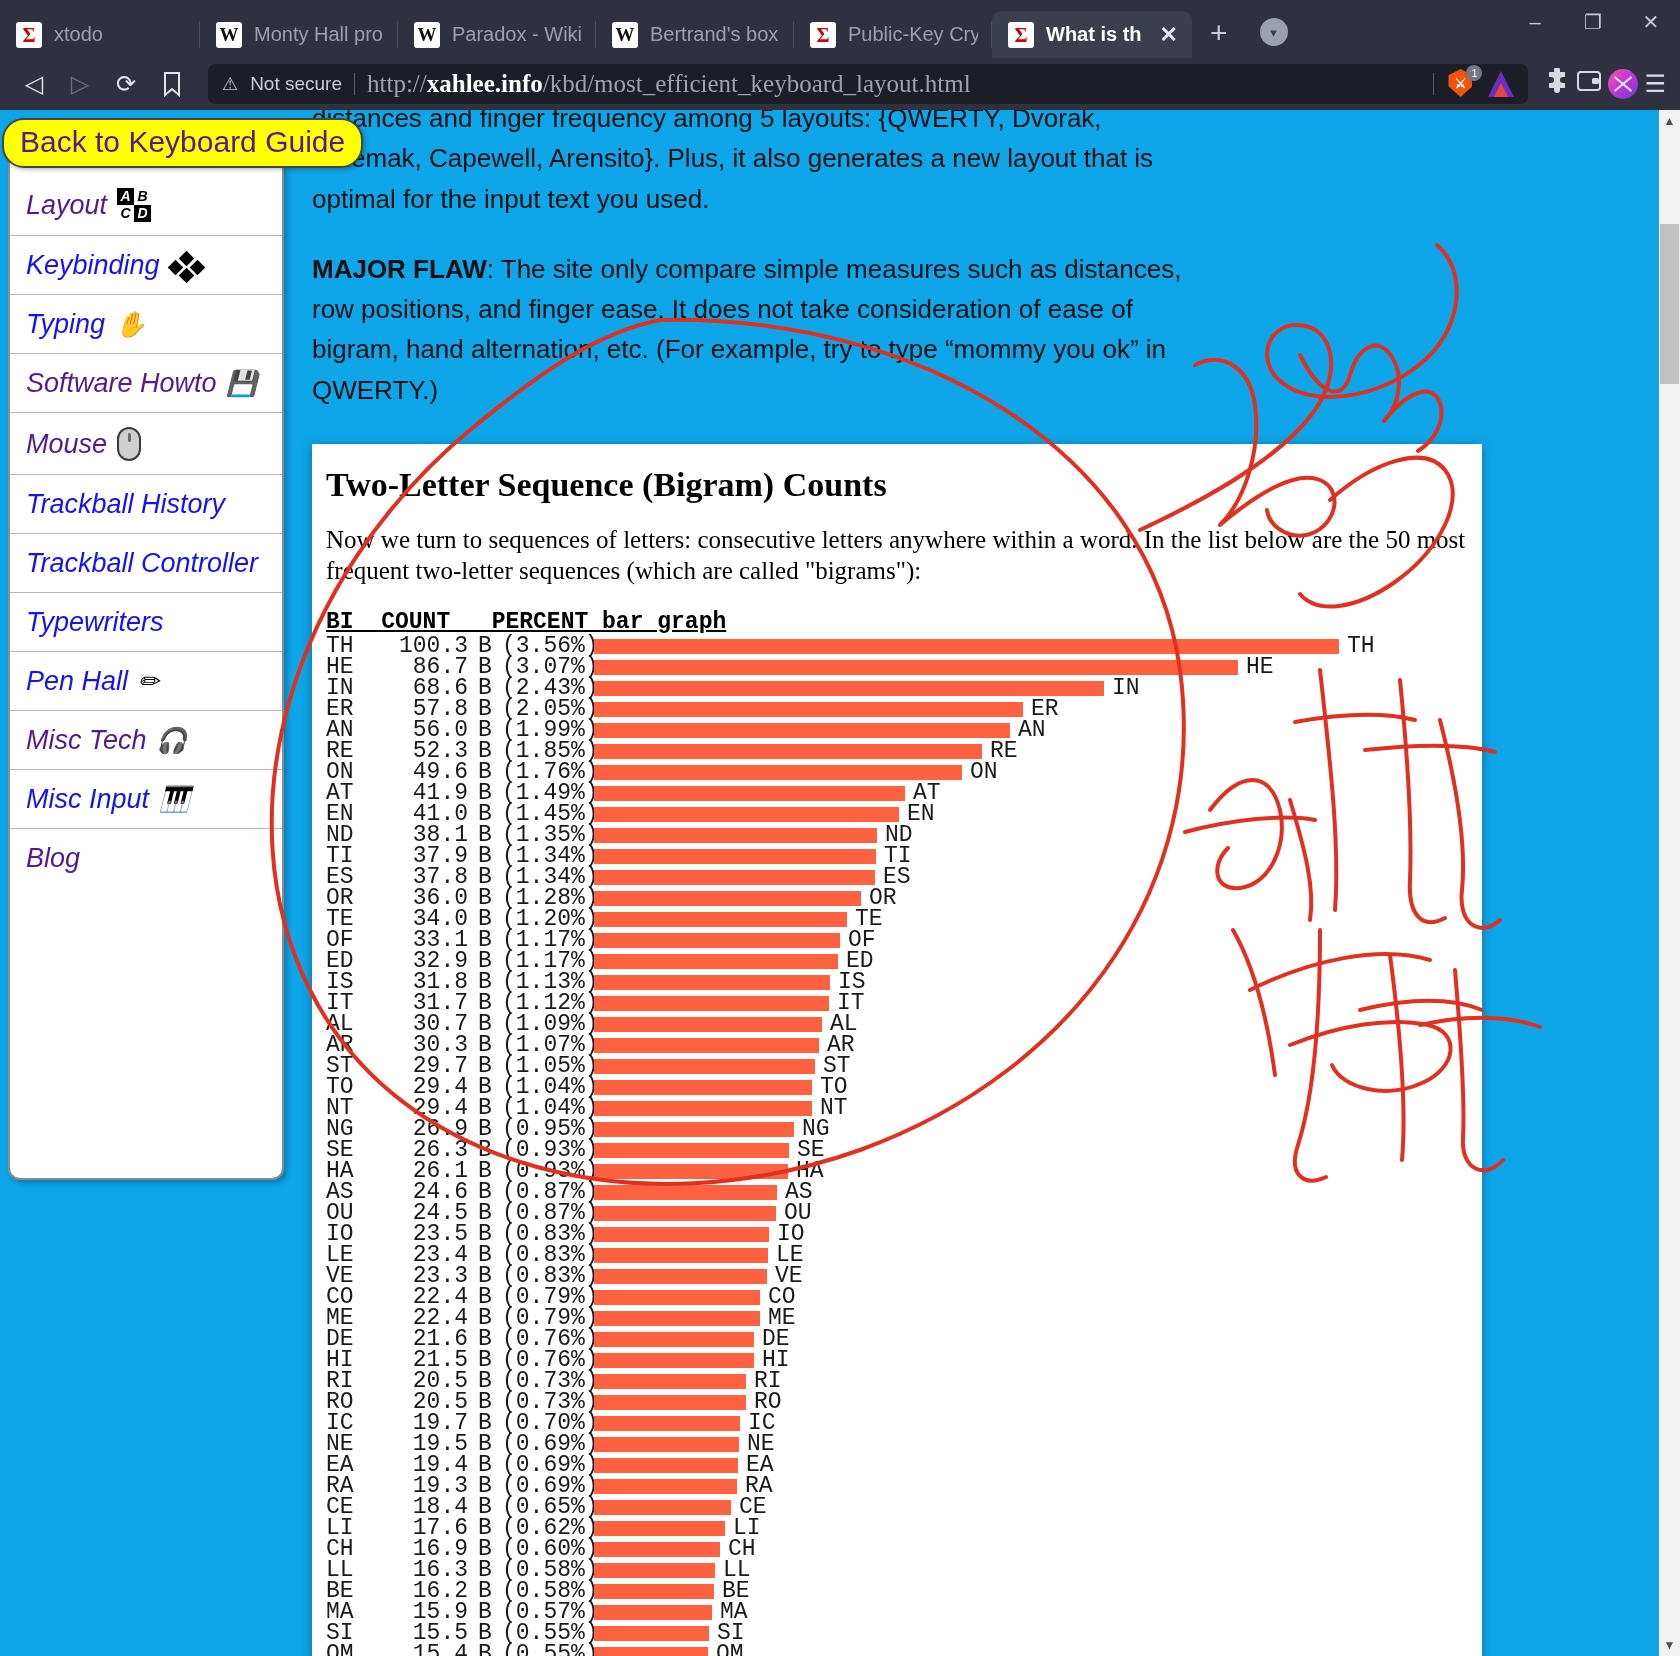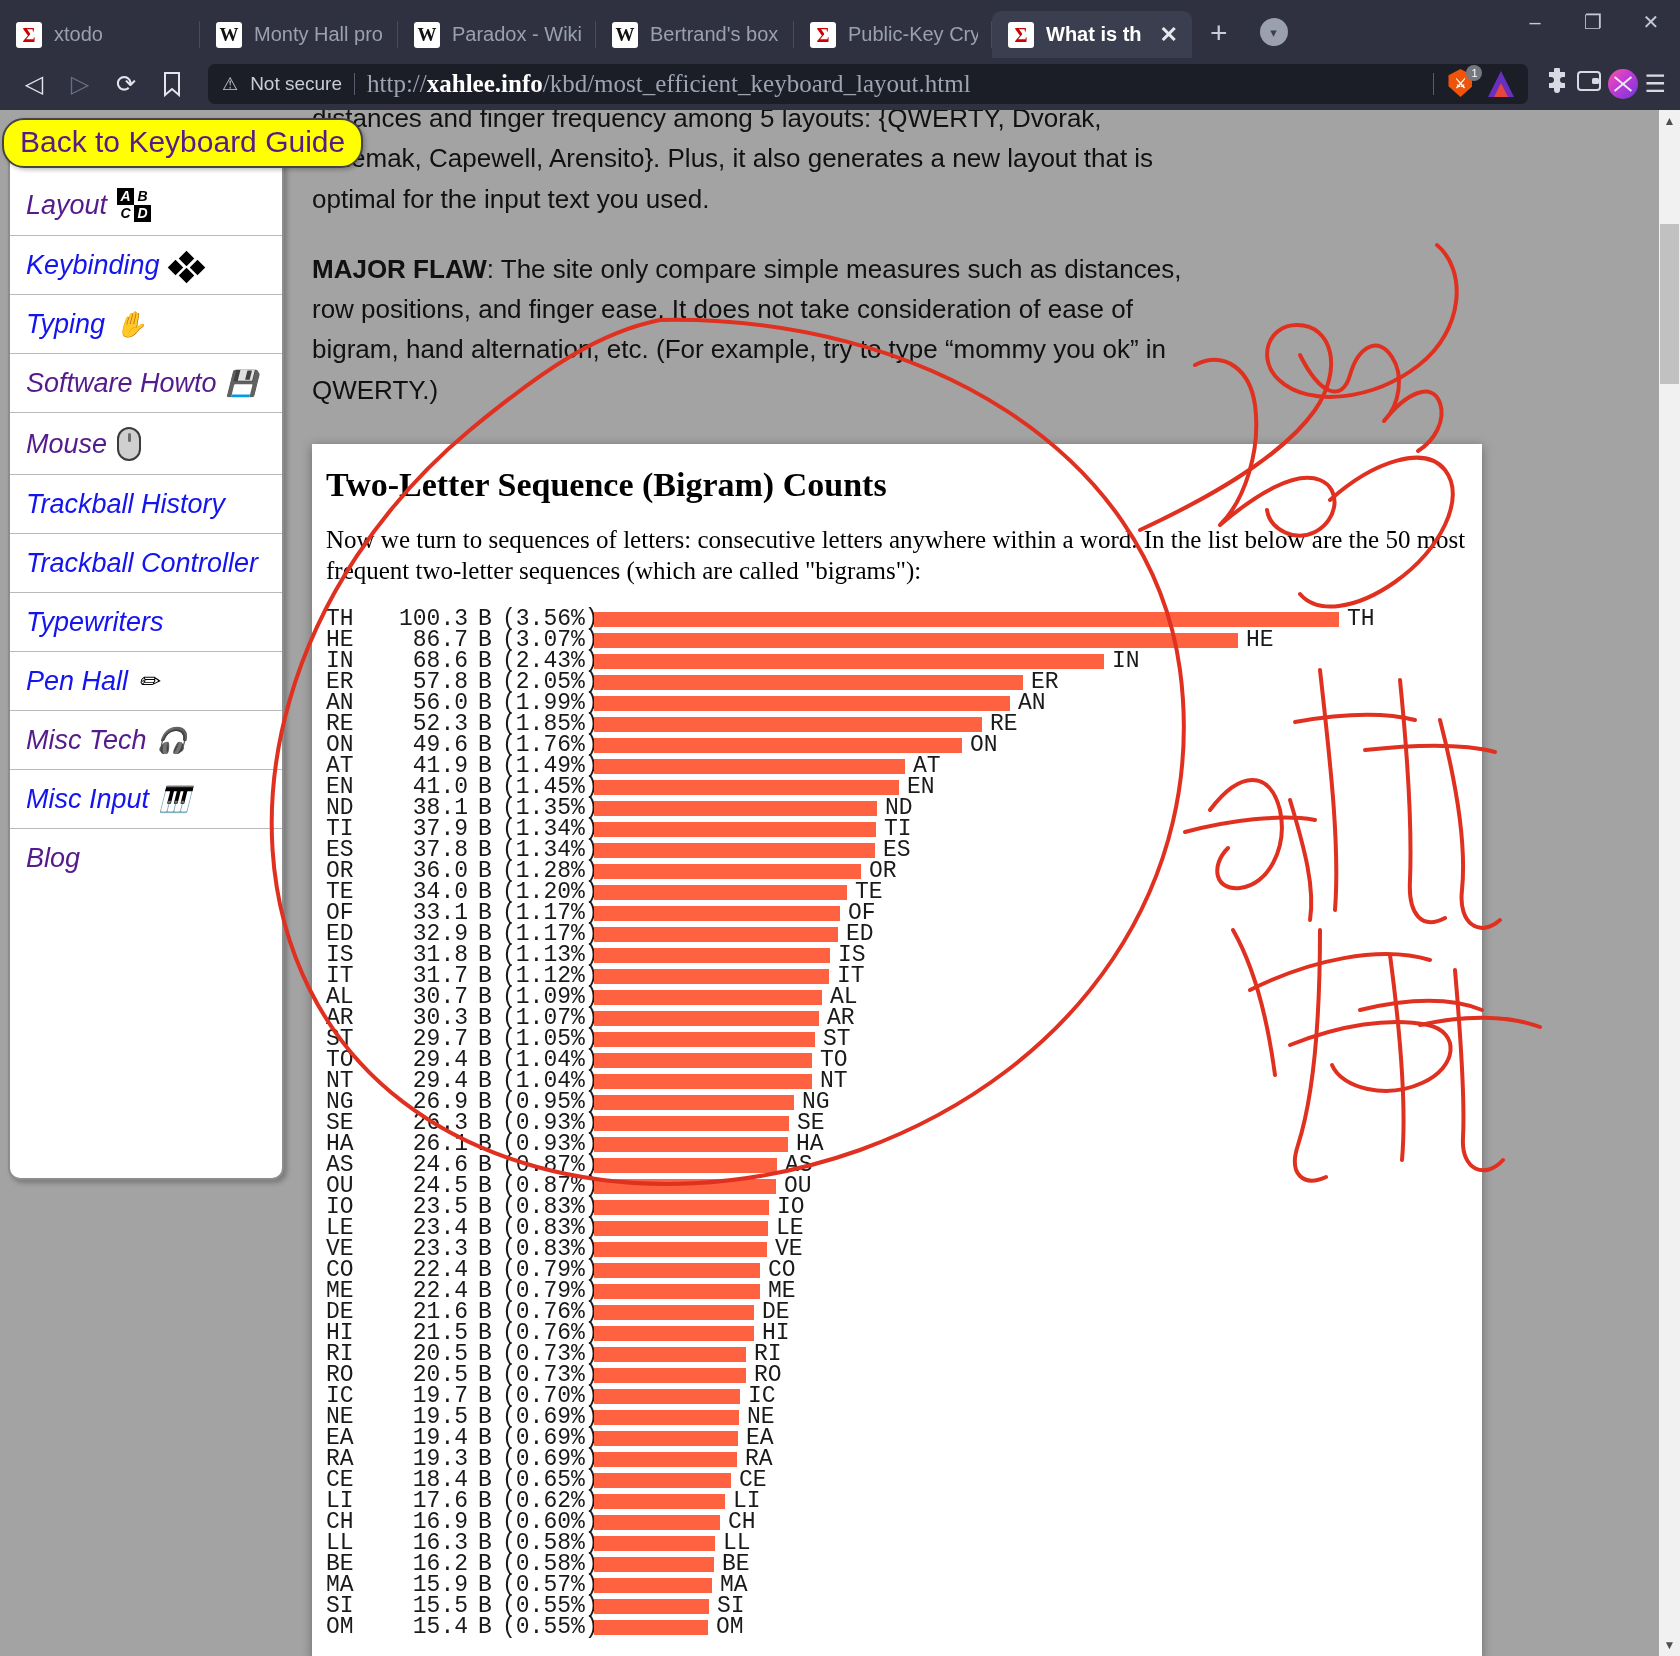--- a/index.html
+++ b/index.html
@@ -91,21 +91,21 @@
     content:"";position:absolute;left:4px;top:14px;width:22px;height:2px;background:#efe7f5;
     transform:rotate(40deg);
   }
   .profilecircle::after{transform:rotate(-40deg);}
 
   
   #viewport {
     position:absolute; left:0; top:110px; width:1680px; height:1546px;
     background:#ffffff; overflow:hidden;
   }
-  #page { position:absolute; left:0; top:0; width:1659px; height:1546px; background:#a3a3a3; }
+  #page { position:absolute; left:0; top:0; width:1659px; height:1546px; background:#0ea5e9; }
 
   
   #sidebar {
     position:absolute; left:8px; top:20px; width:276px; height:1050px;
     border:2px solid #8d8d8d; border-radius:12px; background:#fff;
     box-shadow:3px 3px 5px rgba(0,0,0,0.25);
     overflow:hidden;
     font-style:italic;
   }
   .navrow {
@@ -339,20 +339,21 @@
 
       <div id="article">
         <p class="clipped">distances and finger frequency among 5 layouts: {QWERTY, Dvorak, Colemak, Capewell, Arensito}. Plus, it also generates a new layout that is optimal for the input text you used.</p>
         <p><b>MAJOR FLAW</b><span>: The site only compare simple measures such as distances, row positions, and finger ease. It does not take consideration of ease of bigram, hand alternation, etc. (For example, try to type “mommy you ok” in QWERTY.)</span></p>
       </div>
 
       <div id="figure">
         <h2>Two-Letter Sequence (Bigram) Counts</h2>
         <div id="figintro">Now we turn to sequences of letters: consecutive letters anywhere within a word. In the list below are the 50 most frequent two-letter sequences (which are called "bigrams"):</div>
         <div id="table">
+          <div id="thead">BI  COUNT   PERCENT bar graph</div>
           <div id="tbody">
               <div class="row"><span class="cbi">TH</span><span class="ccount">100.3</span><span class="cunit">B</span><span class="cpct">(3.56%)</span><span class="cbar" style="width: 745px; background: rgb(255, 98, 64);"></span><span class="clabel">TH</span></div>
               <div class="row"><span class="cbi">HE</span><span class="ccount">86.7</span><span class="cunit">B</span><span class="cpct">(3.07%)</span><span class="cbar" style="width: 644px; background: rgb(255, 98, 64);"></span><span class="clabel">HE</span></div>
               <div class="row"><span class="cbi">IN</span><span class="ccount">68.6</span><span class="cunit">B</span><span class="cpct">(2.43%)</span><span class="cbar" style="width: 510px; background: rgb(255, 98, 64);"></span><span class="clabel">IN</span></div>
               <div class="row"><span class="cbi">ER</span><span class="ccount">57.8</span><span class="cunit">B</span><span class="cpct">(2.05%)</span><span class="cbar" style="width: 429px; background: rgb(255, 98, 64);"></span><span class="clabel">ER</span></div>
               <div class="row"><span class="cbi">AN</span><span class="ccount">56.0</span><span class="cunit">B</span><span class="cpct">(1.99%)</span><span class="cbar" style="width: 416px; background: rgb(255, 98, 64);"></span><span class="clabel">AN</span></div>
               <div class="row"><span class="cbi">RE</span><span class="ccount">52.3</span><span class="cunit">B</span><span class="cpct">(1.85%)</span><span class="cbar" style="width: 388px; background: rgb(255, 98, 64);"></span><span class="clabel">RE</span></div>
               <div class="row"><span class="cbi">ON</span><span class="ccount">49.6</span><span class="cunit">B</span><span class="cpct">(1.76%)</span><span class="cbar" style="width: 368px; background: rgb(255, 98, 64);"></span><span class="clabel">ON</span></div>
               <div class="row"><span class="cbi">AT</span><span class="ccount">41.9</span><span class="cunit">B</span><span class="cpct">(1.49%)</span><span class="cbar" style="width: 311px; background: rgb(255, 98, 64);"></span><span class="clabel">AT</span></div>
               <div class="row"><span class="cbi">EN</span><span class="ccount">41.0</span><span class="cunit">B</span><span class="cpct">(1.45%)</span><span class="cbar" style="width: 305px; background: rgb(255, 98, 64);"></span><span class="clabel">EN</span></div>

